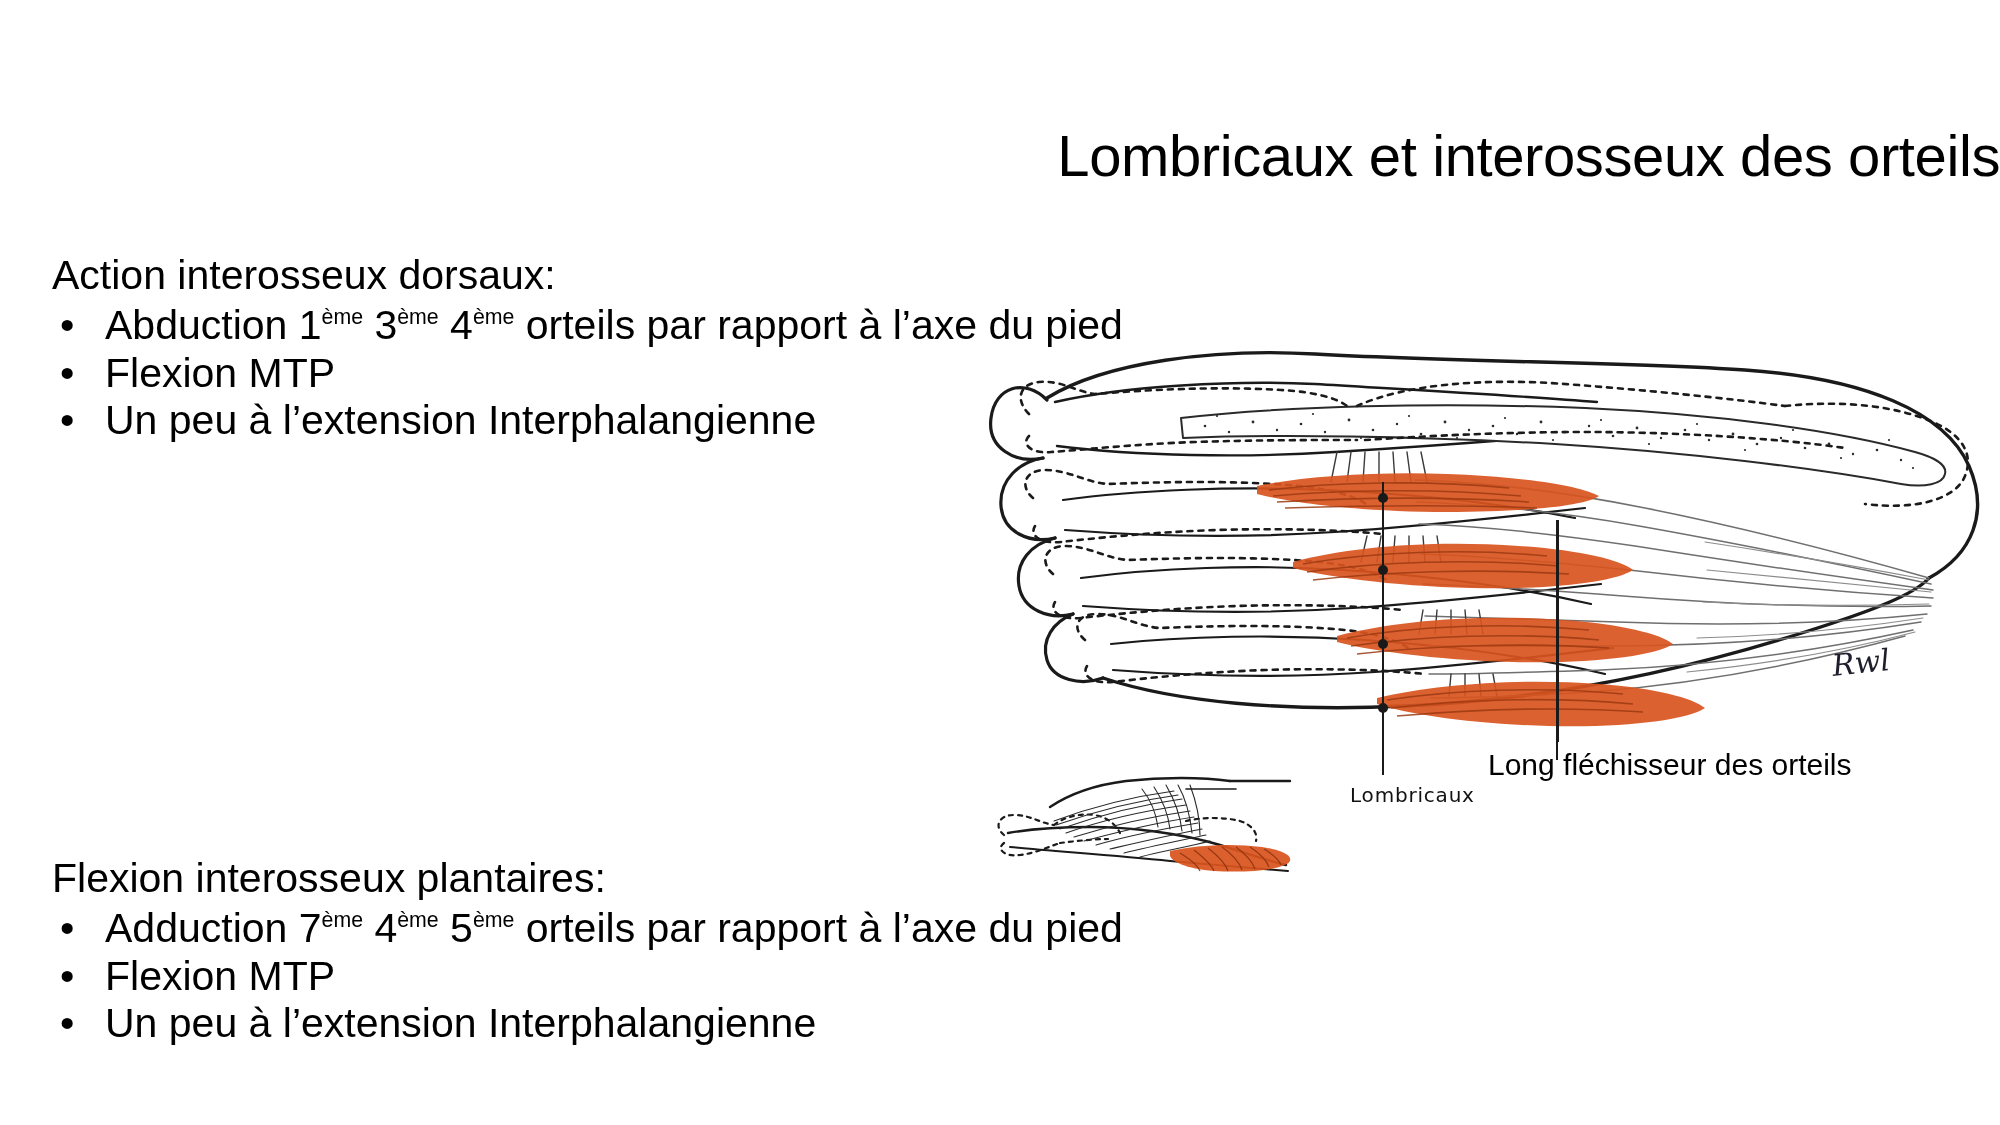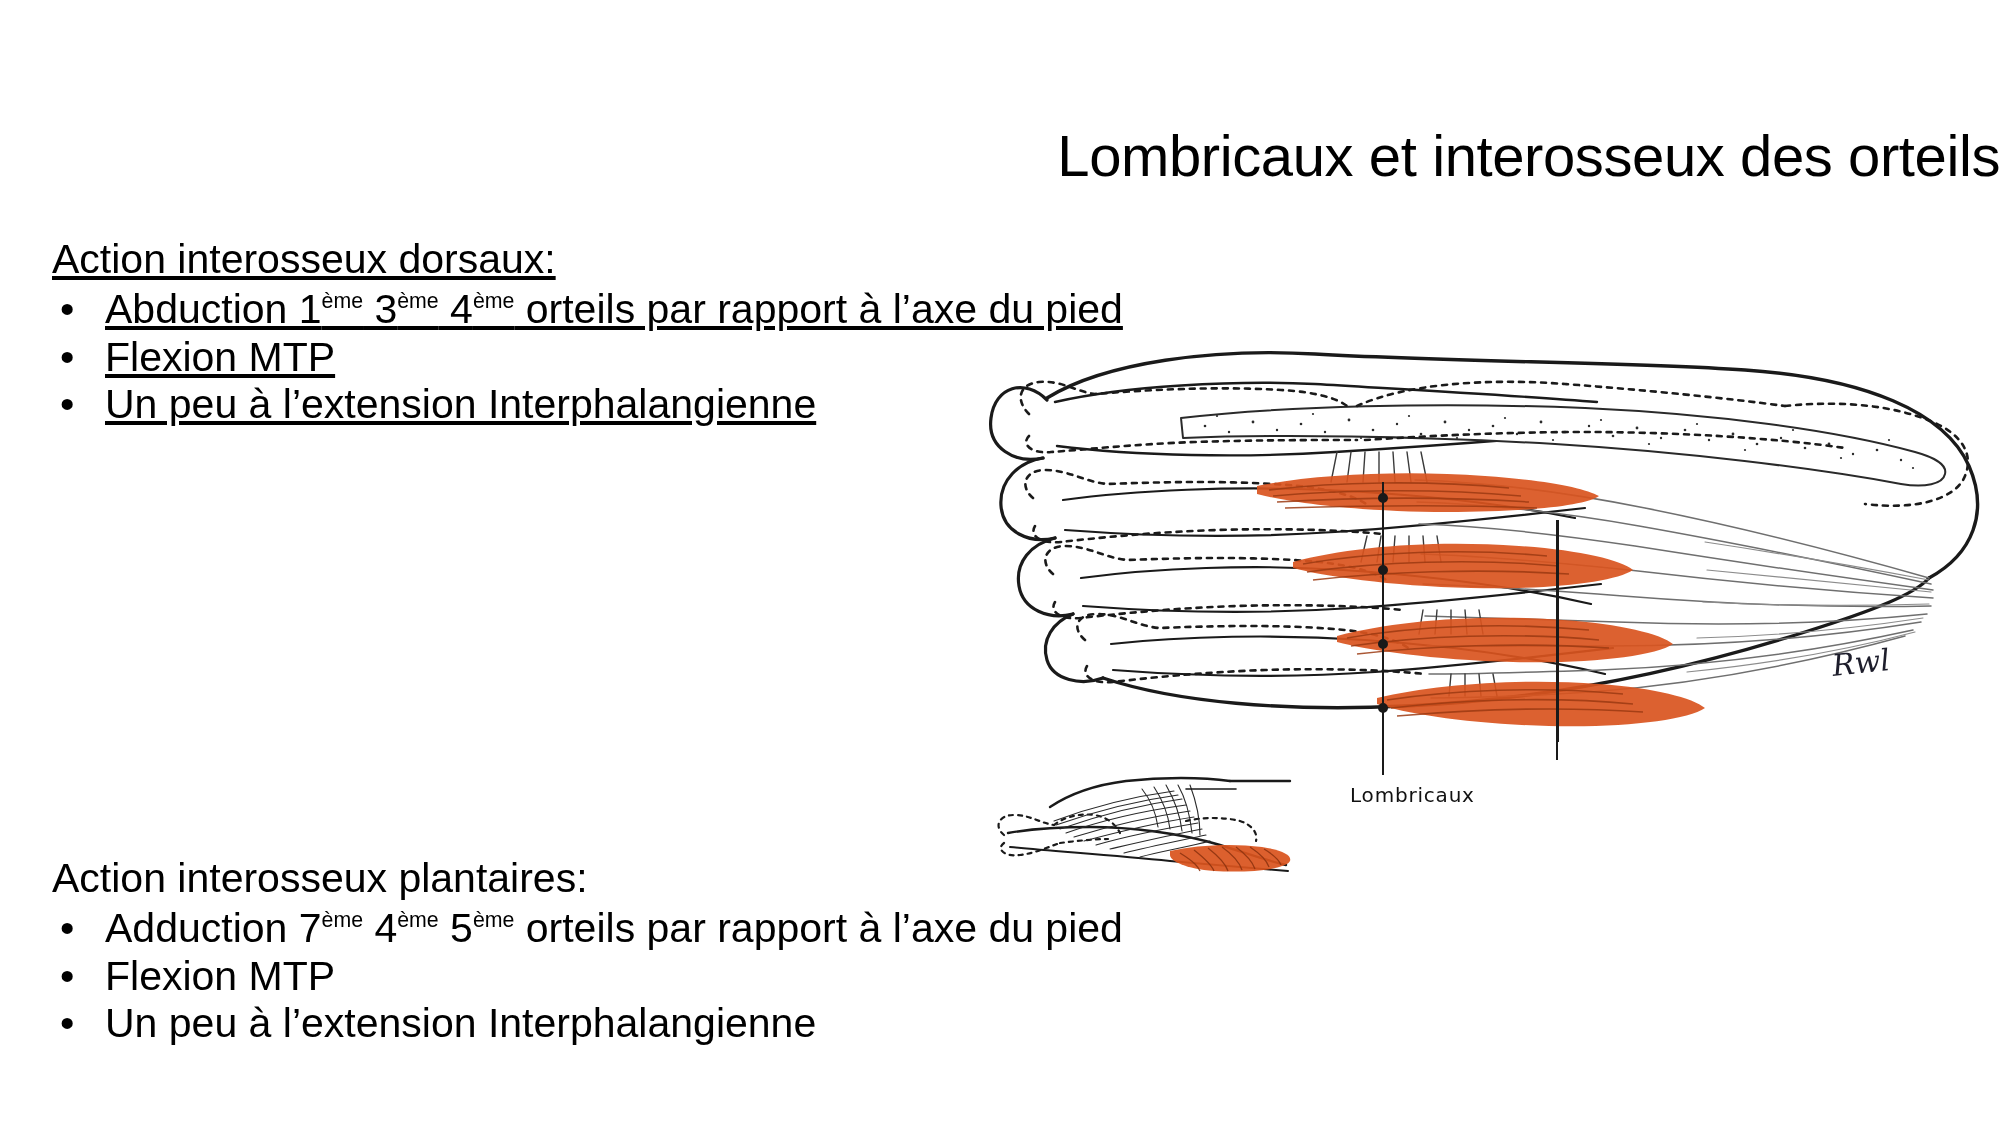--- a/index.html
+++ b/index.html
@@ -36,21 +36,21 @@
     color: #000000;
     white-space: nowrap;
   }
 
   
   .text-block {
     position: absolute;
     left: 52px;
     width: 1330px;
   }
-  .block-dorsaux { top: 236px; text-decoration: underline; }
+  .block-dorsaux { top: 252px; }
   .block-plantaires { top: 855px; }
 
   .block-heading {
     font-size: 41px;
     line-height: 1.17;
     font-weight: 400;
     margin: 0 0 2px 0;
     white-space: nowrap;
   }
 
@@ -171,21 +171,21 @@
       <li>
         <span class="bullet-dot">•</span>
         <span>Un peu à l’extension Interphalangienne</span>
       </li>
 
     </ul>
   </div>
 
   <div class="text-block block-plantaires">
 
-    <p class="block-heading">Action interosseux plantaires:</p>
+    <p class="block-heading">Flexion interosseux plantaires:</p>
 
     <ul class="bullets">
 
       <li>
         <span class="bullet-dot">•</span>
         <span><span>Adduction 7</span><span class="sup">ème</span><span> 4</span><span class="sup">ème</span><span> 5</span><span class="sup">ème</span><span> orteils par rapport à l’axe du pied</span></span>
       </li>
 
       <li>
         <span class="bullet-dot">•</span>
@@ -468,16 +468,17 @@
           <path d="M246 92 C 258 101, 263 108, 265 114"></path>
           <path d="M260 92 C 272 100, 277 106, 279 112"></path>
           <path d="M274 94 C 284 100, 289 105, 291 110"></path>
         </g>
       </g>
     </svg>
   </div>
 
   <div class="label-lombricaux">Lombricaux</div>
 
+  <div class="label-flechisseur">Long fléchisseur des orteils</div>
 
   <div class="signature">Rwl</div>
 
 </div>
 
 </body></html>

